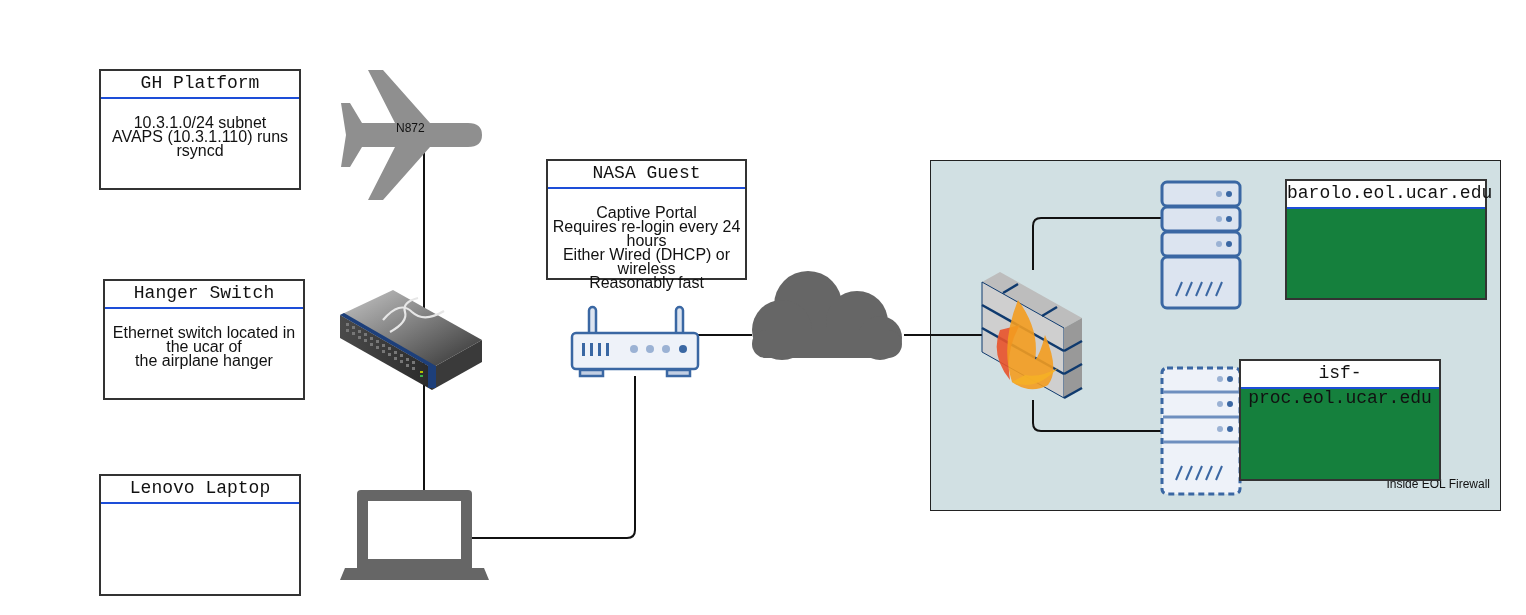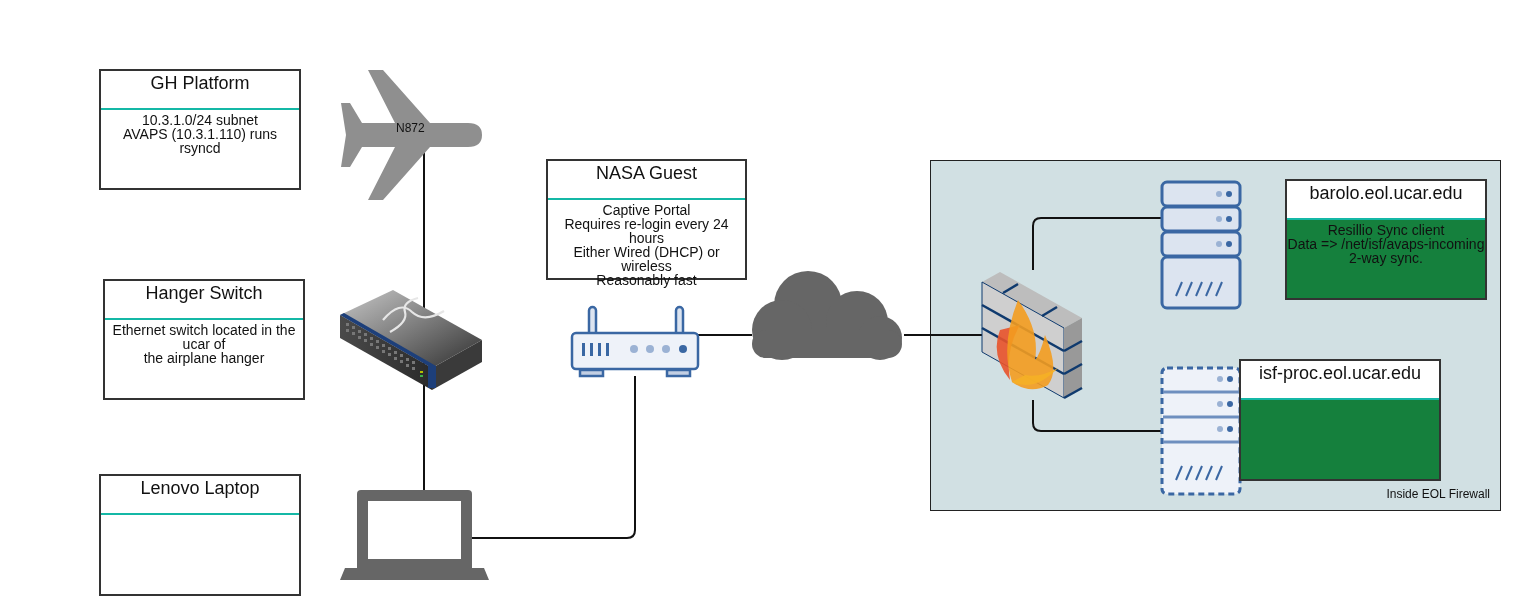--- a/index.html
+++ b/index.html
@@ -1,25 +1,25 @@
 <!DOCTYPE html>
 <html><head>
 <meta charset="utf-8">
 <style>
   html, body { margin:0; padding:0; background:#ffffff; }
   body { width:1526px; height:615px; position:relative; overflow:hidden;
          font-family:"Liberation Sans", sans-serif; color:#111; }
   .card { position:absolute; border:2px solid #333; box-sizing:border-box; background:#fff; }
-  .card .title { height:39px; border-bottom:2px solid #14b8a6; box-sizing:border-box;
-                 text-align:center; font-size:18px; line-height:25px; background:#fff; }
-  .card .body { text-align:center; font-size:14px; line-height:14px; padding-top:3px; }
+  .card .title { height:28px; border-bottom:2px solid #1d4ed8; box-sizing:border-box;
+                 text-align:center; font-size:18px; line-height:25px; background:#fff;font-family:Liberation Mono, monospace; }
+  .card .body { text-align:center; font-size:16px; line-height:14px; padding-top:17px; }
   .card.tinted { background:#15803d; }
   .zone { position:absolute; left:930px; top:160px; width:571px; height:351px;
           background:#d1e0e3; border:1px solid #222; box-sizing:border-box; }
-  .zone-label { position:absolute; right:10px; bottom:9px; font-size:12px; }
+  .zone-label { position:absolute; right:10px; bottom:19px; font-size:12px; }
   svg { position:absolute; left:0; top:0; }
   .plane-label { position:absolute; font-size:12px; }
 </style>
 </head>
 <body>
 
 <div class="zone">
   <span class="zone-label">Inside EOL Firewall</span>
 </div>
 
@@ -214,22 +214,17 @@
   <div class="body">
     <div>Captive Portal</div>
     <div>Requires re-login every 24 hours</div>
     <div>Either Wired (DHCP) or wireless</div>
     <div>Reasonably fast</div>
   </div>
 </div>
 
 <div class="card tinted" style="left:1285px; top:179px; width:202px; height:121px;">
   <div class="title">barolo.eol.ucar.edu</div>
-  <div class="body">
-    <div>Resillio Sync client</div>
-    <div>Data =&gt; /net/isf/avaps-incoming</div>
-    <div>2-way sync.</div>
-  </div>
 </div>
 
 <div class="card tinted" style="left:1239px; top:359px; width:202px; height:122px;">
   <div class="title">isf-proc.eol.ucar.edu</div>
 </div>
 
 </body></html>

